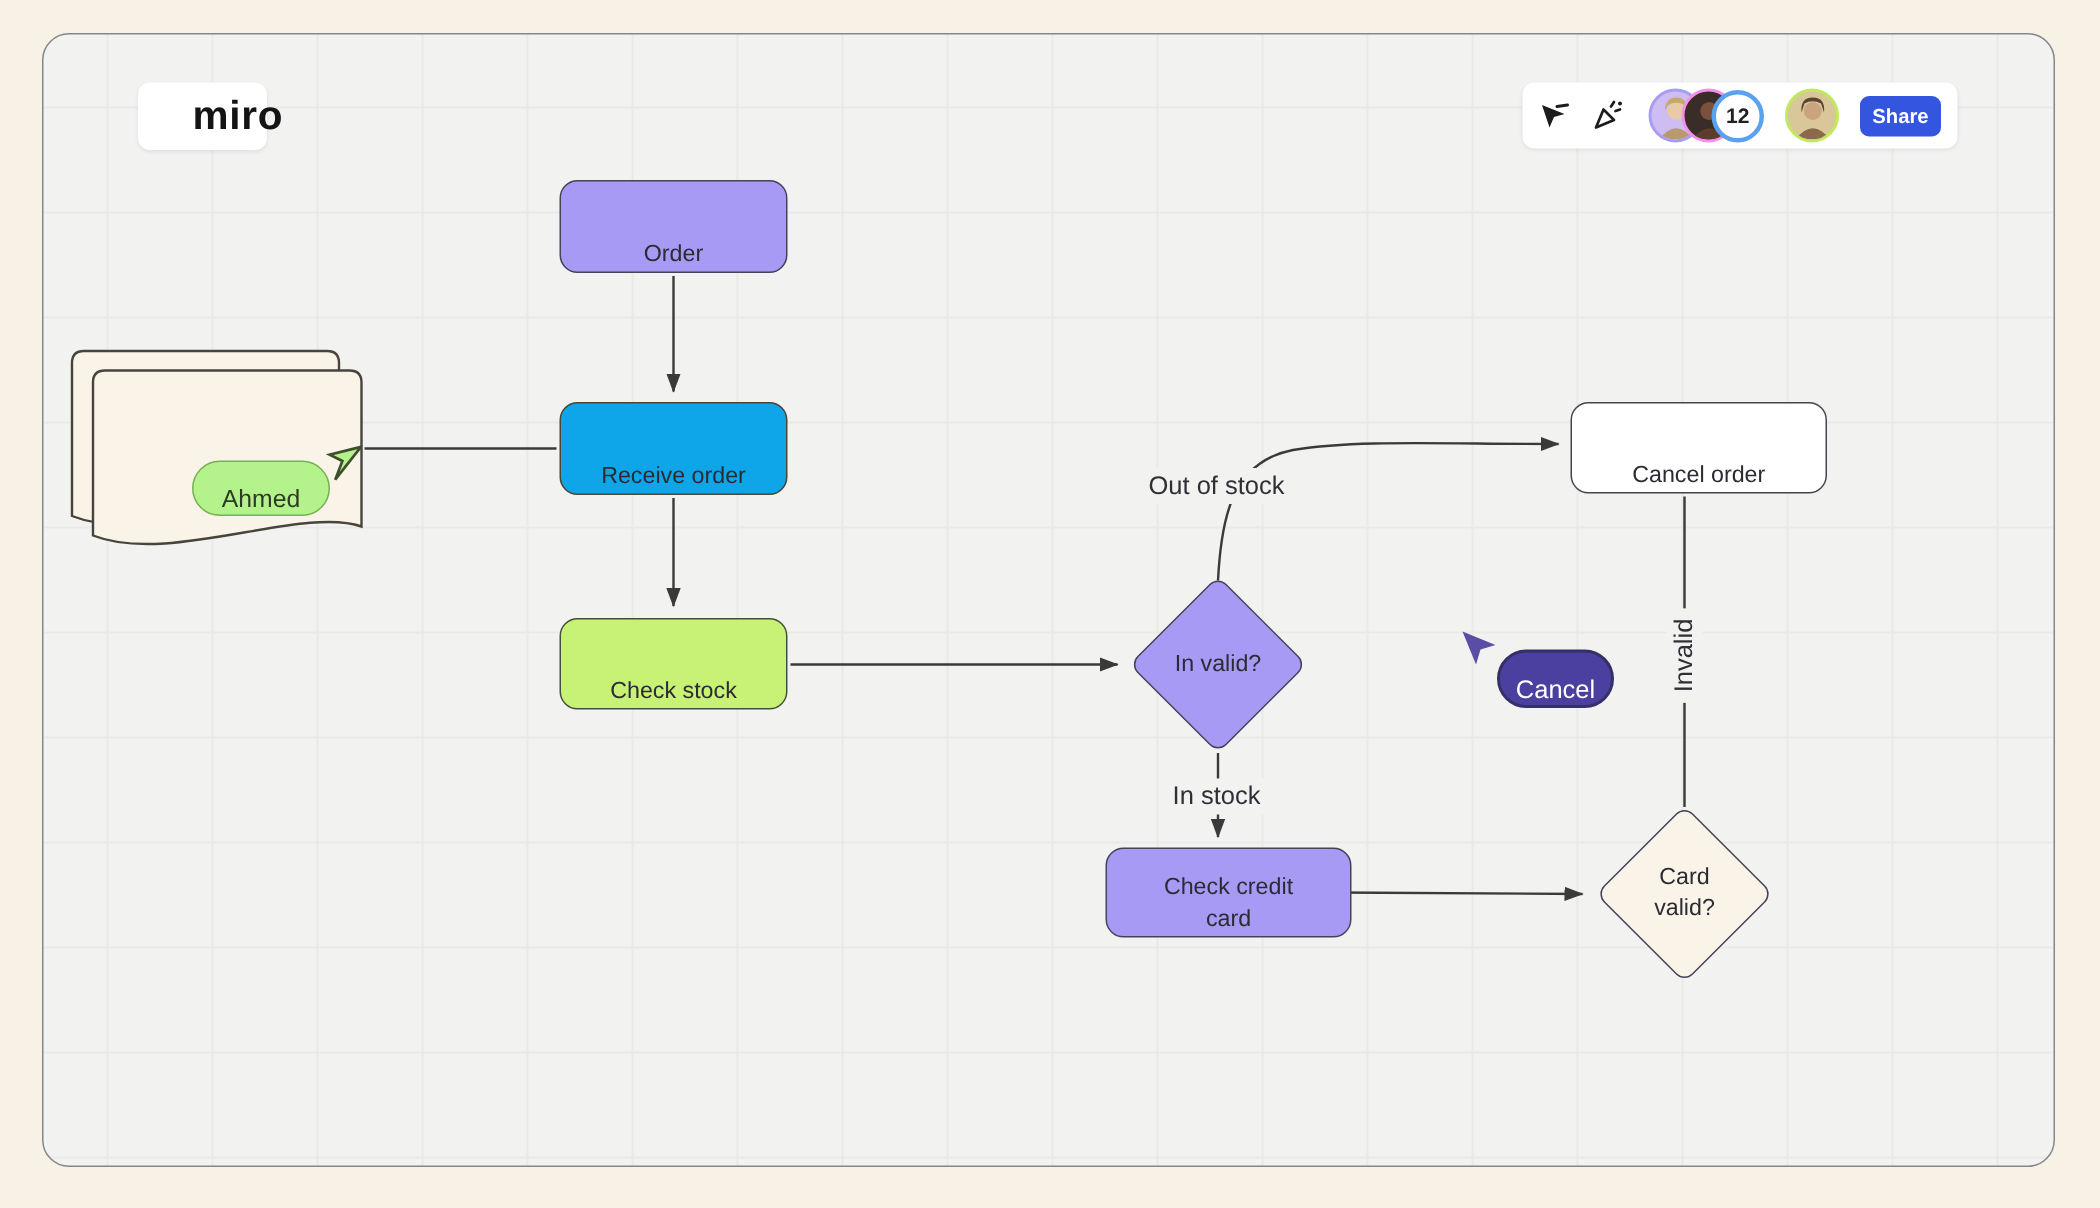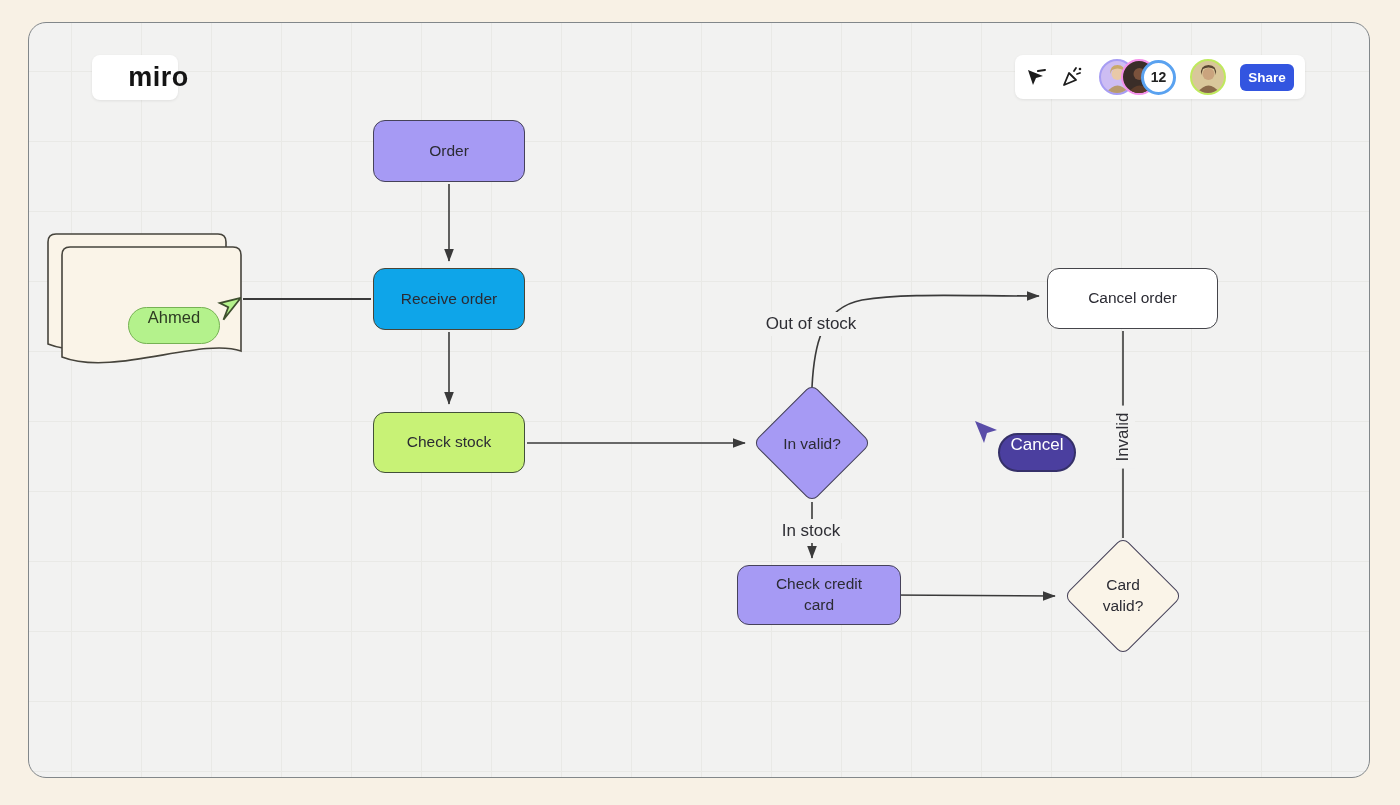--- a/index.html
+++ b/index.html
@@ -20,21 +20,21 @@
     background-position:-28px -22px;
     border:1.5px solid #82878a;
     border-radius:18px;
     z-index:0;
   }
   svg.connector-layer {
     position:absolute; left:0; top:0; width:1400px; height:805px;
     z-index:1; pointer-events:none;
   }
   .shape {
-    position:absolute; display:flex; align-items:center; justify-content:center;
+    position:absolute; display:flex; align-items:flex-end; justify-content:center;
     font-size:15.5px; color:#2b2b33; text-align:center; z-index:2;
     border:1.6px solid #46425a; border-radius:12px; line-height:1.35;
     cursor:pointer;
   }
   .purple { background:#a69af4; }
   .yellow { background:#0ea5e9; border-color:#4a4536; }
   .green  { background:#c8f276; border-color:#42503a; }
   .white  { background:#ffffff; border-color:#45454a; }
   .cream  { background:#faf4e8; border-color:#45454a; }
   .diamond {
@@ -79,21 +79,21 @@
     font-size:14px; font-weight:700; color:#222; cursor:pointer; z-index:1;
   }
   .avatar-solo { margin-left:14px; }
   .share-button {
     margin-left:14px; width:54px; height:27px; border:none; border-radius:6px;
     background:#3355e0; color:#fff; font-size:13.5px; font-weight:700;
     font-family:Liberation Sans, sans-serif; cursor:pointer;
     display:flex; align-items:center; justify-content:center;
   }
   .cursor-tag {
-    position:absolute; z-index:4; display:flex; align-items:flex-start;
+    position:absolute; z-index:4; display:flex; align-items:flex-end;
     justify-content:center; border-radius:20px; pointer-events:none;
   }
   .cursor-ahmed { left:128px; top:307px; width:92px; height:37px;
     background:#b4f28c; border:1.6px solid #76b154; color:#2d3b22; font-size:16.5px; }
   .cursor-sadie { left:998px; top:433px; width:78px; height:39px;
     background:#4b3f9f; border:2px solid #353069; color:#ffffff; font-size:17px; }
   .cursor-arrow { position:absolute; z-index:4; pointer-events:none; }
   .doc-shape { position:absolute; left:38px; top:226px; z-index:2; cursor:pointer; }
 </style>
 </head>

